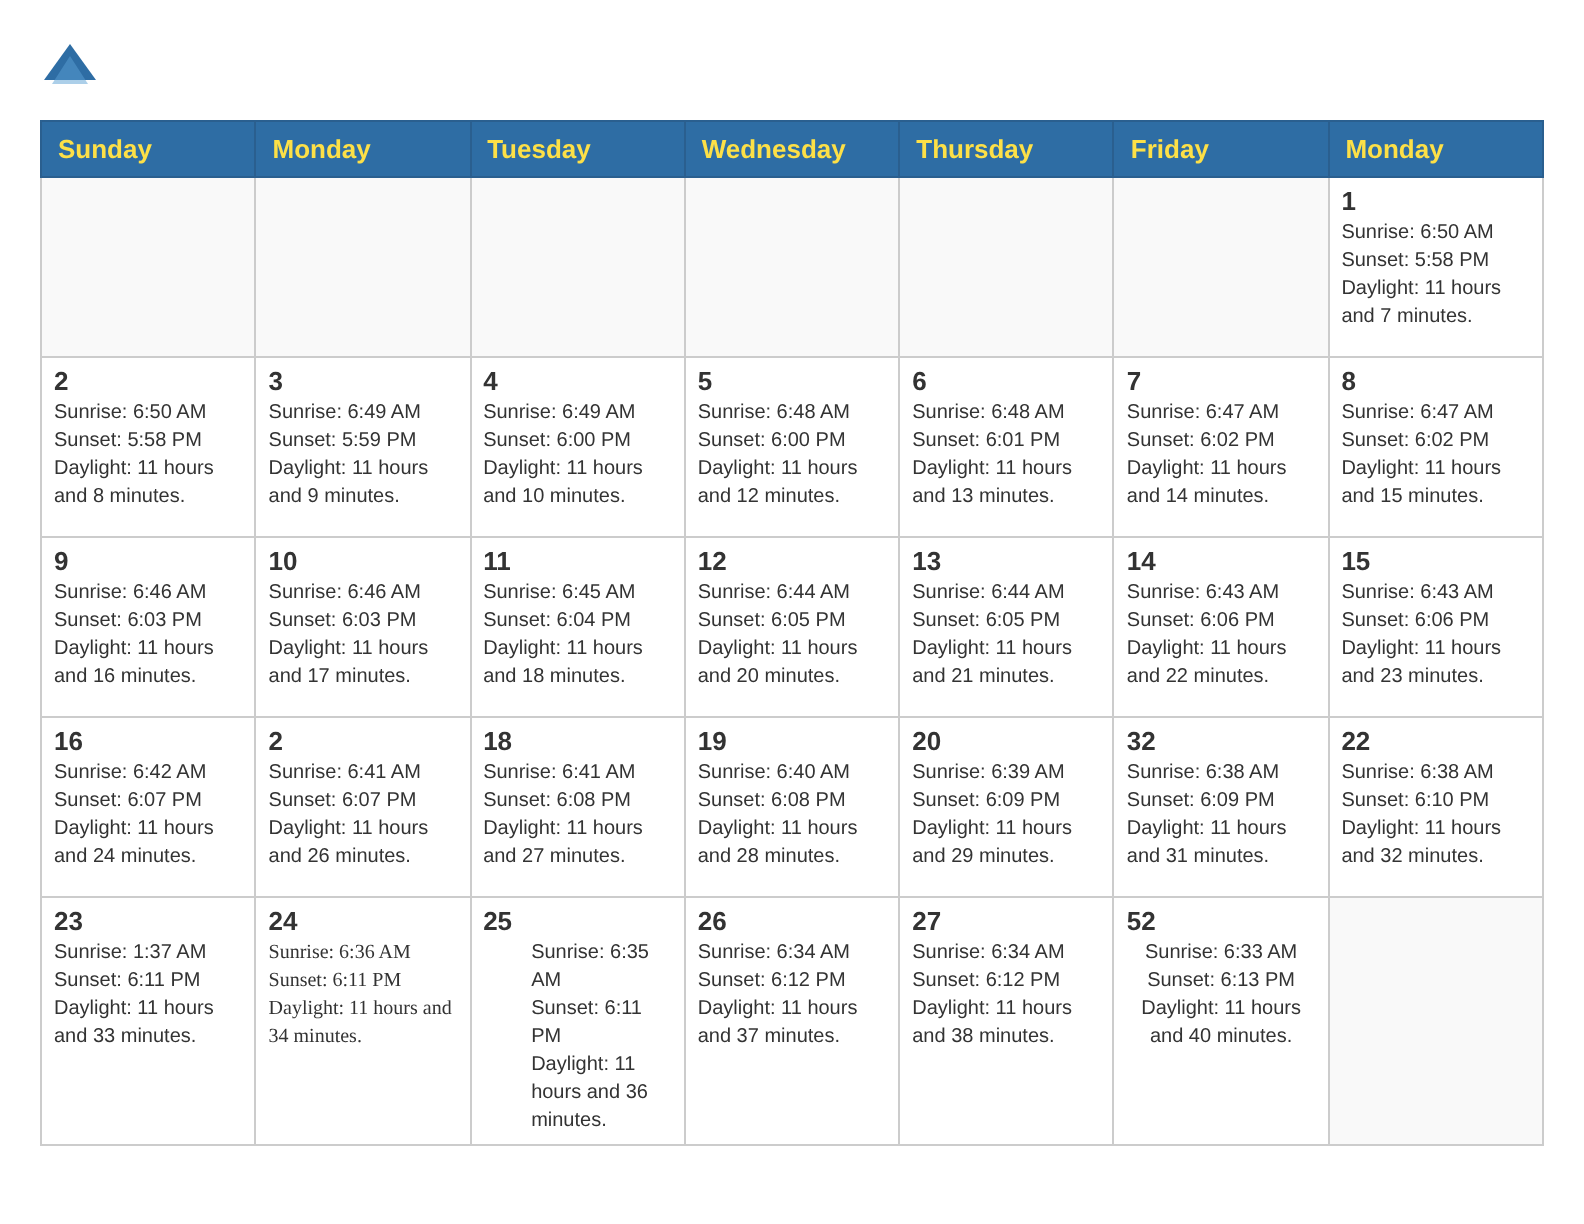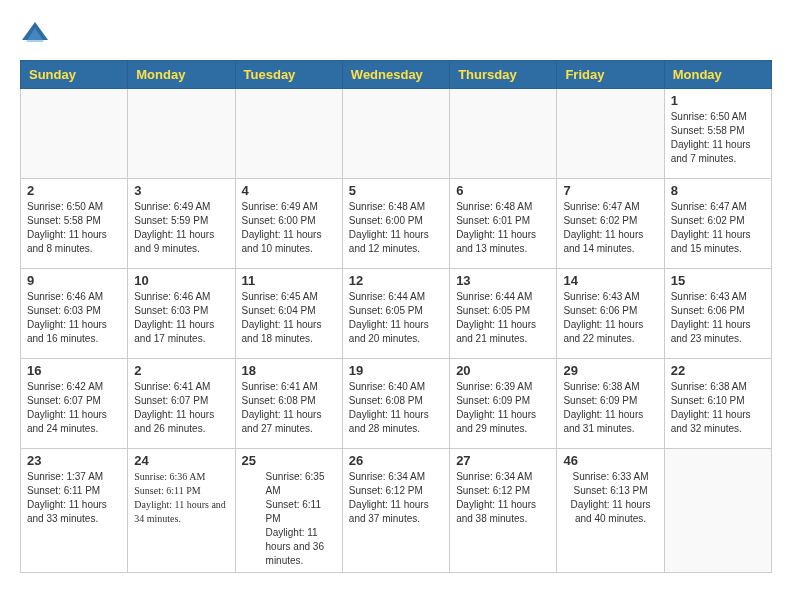--- a/index.html
+++ b/index.html
@@ -255,21 +255,21 @@
 Sunset: 6:08 PM
 Daylight: 11 hours and 28 minutes.</div>
         </td>
         <td>
           <span class="day-number">20</span>
           <div class="day-info" style="white-space: pre-line;">Sunrise: 6:39 AM
 Sunset: 6:09 PM
 Daylight: 11 hours and 29 minutes.</div>
         </td>
         <td>
-          <span class="day-number">29</span>
+          <span class="day-number">32</span>
           <div class="day-info" style="white-space: pre-line;">Sunrise: 6:38 AM
 Sunset: 6:09 PM
 Daylight: 11 hours and 31 minutes.</div>
         </td>
         <td>
           <span class="day-number">22</span>
           <div class="day-info" style="white-space: pre-line;">Sunrise: 6:38 AM
 Sunset: 6:10 PM
 Daylight: 11 hours and 32 minutes.</div>
         </td>
@@ -299,21 +299,21 @@
 Sunset: 6:12 PM
 Daylight: 11 hours and 37 minutes.</div>
         </td>
         <td>
           <span class="day-number">27</span>
           <div class="day-info" style="white-space: pre-line;">Sunrise: 6:34 AM
 Sunset: 6:12 PM
 Daylight: 11 hours and 38 minutes.</div>
         </td>
         <td>
-          <span class="day-number">46</span>
+          <span class="day-number">52</span>
           <div class="day-info" style="white-space: pre-line; text-align: center;">Sunrise: 6:33 AM
 Sunset: 6:13 PM
 Daylight: 11 hours and 40 minutes.</div>
         </td>
         <td class="empty"></td>
       </tr>
     </tbody>
 </table>
 
 </body></html>

